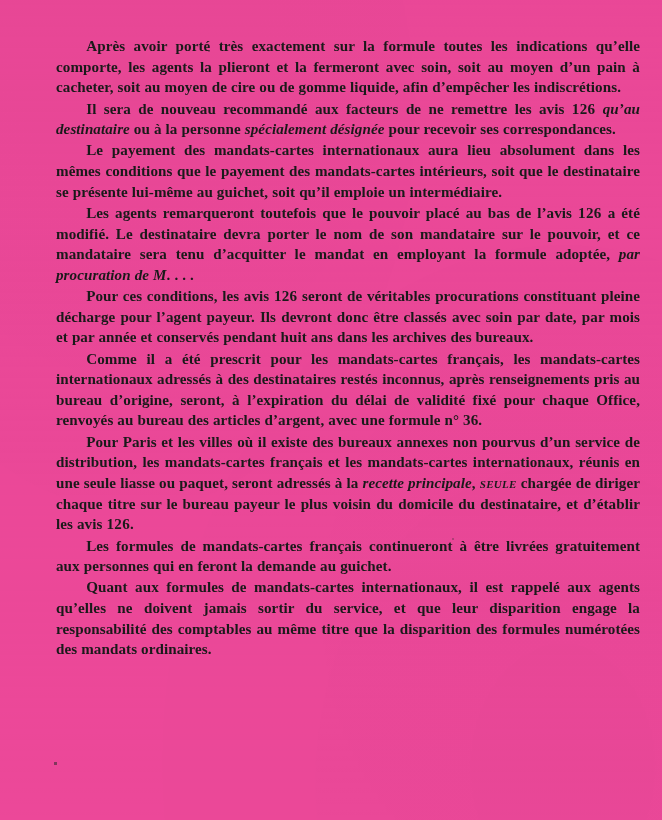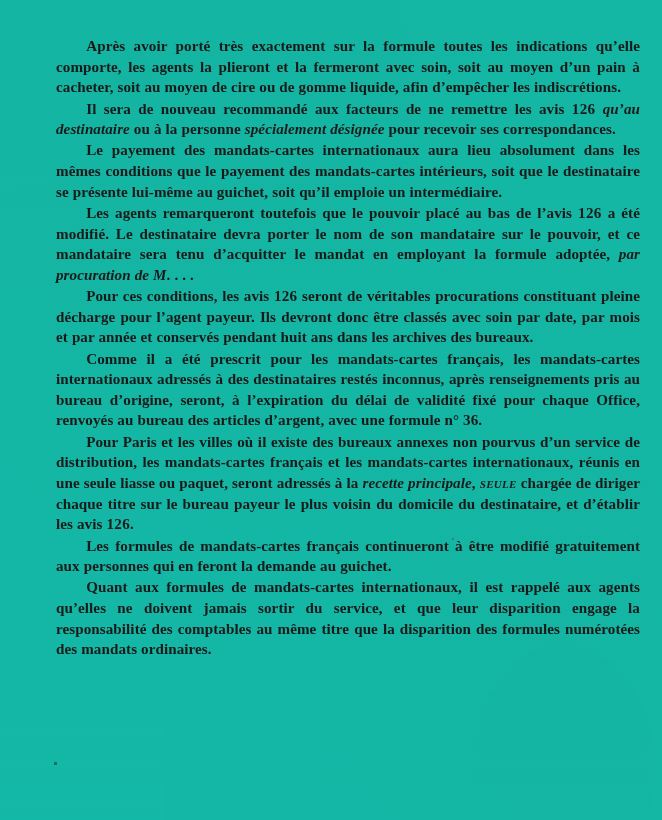--- a/index.html
+++ b/index.html
@@ -12,21 +12,21 @@
     width: 662px;
     height: 820px;
     overflow: hidden;
     font-family: "Liberation Serif", "DejaVu Serif", serif;
     color: #1a1a1a;
   }
   .page {
     position: relative;
     width: 662px;
     height: 820px;
-    background: #14b8a6;
+    background: #ec4899;
     box-sizing: border-box;
     padding: 36px 22px 0 56px;
   }
   
   .page::before {
     content: "";
     position: absolute;
     inset: 0;
     pointer-events: none;
     background:
@@ -109,21 +109,21 @@
 
     <p class="para spaced-before">
       <span>Comme il a été prescrit pour les mandats-cartes français, les mandats-cartes internationaux adressés à des destinataires restés inconnus, après renseignements pris au bureau d’origine, seront, à l’expiration du délai de validité fixé pour chaque Office, renvoyés au bureau des articles d’argent, avec une formule n° 36.</span>
     </p>
 
     <p class="para tight">
       <span>Pour Paris et les villes où il existe des bureaux annexes non pourvus d’un service de distribution, les mandats-cartes français et les mandats-cartes internationaux, réunis en une seule liasse ou paquet, seront adressés à la </span><em class="it">recette principale</em><span>, </span><span class="sc">seule</span><span> chargée de diriger chaque titre sur le bureau payeur le plus voisin du domicile du destinataire, et d’établir les avis </span><span class="num">126</span><span>.</span>
     </p>
 
     <p class="para spaced-before">
-      <span>Les formules de mandats-cartes français continueront à être modifié gratuitement aux personnes qui en feront la demande au guichet.</span>
+      <span>Les formules de mandats-cartes français continueront à être livrées gratuitement aux personnes qui en feront la demande au guichet.</span>
     </p>
 
     <p class="para spaced-before">
       <span>Quant aux formules de mandats-cartes internationaux, il est rappelé aux agents qu’elles ne doivent jamais sortir du service, et que leur disparition engage la responsabilité des comptables au même titre que la disparition des formules numérotées des mandats ordinaires.</span>
     </p>
 
   </div>
 
   <div class="speck" style="left:54px; top:762px; width:3px; height:3px;"></div>
   <div class="speck" style="left:208px; top:50px; width:2px; height:2px; opacity:0.35;"></div>

